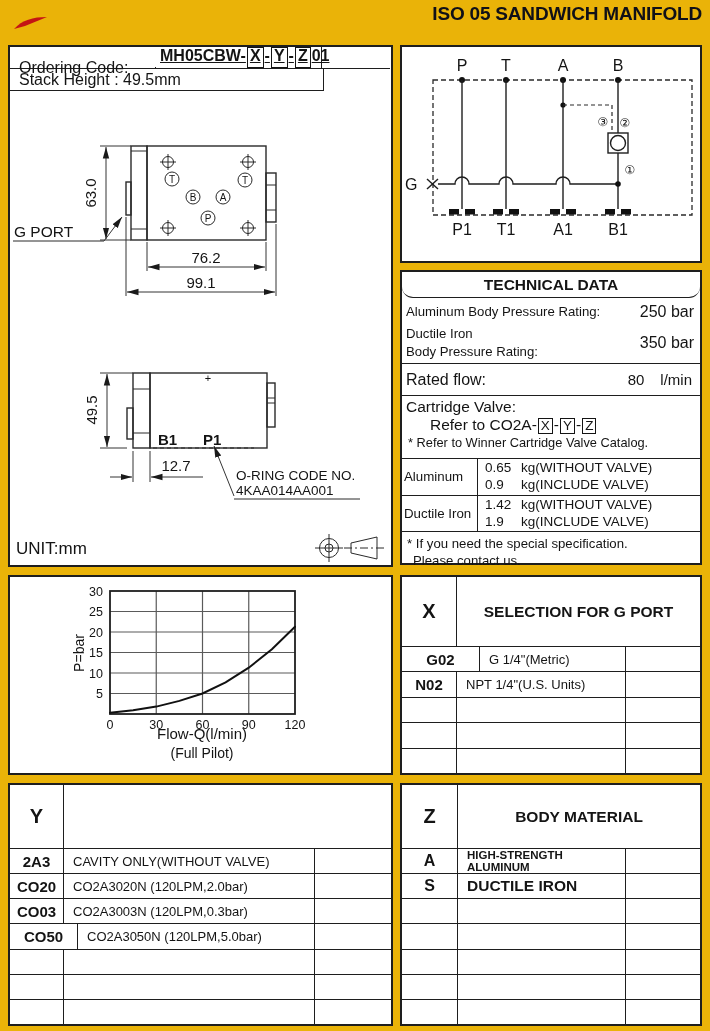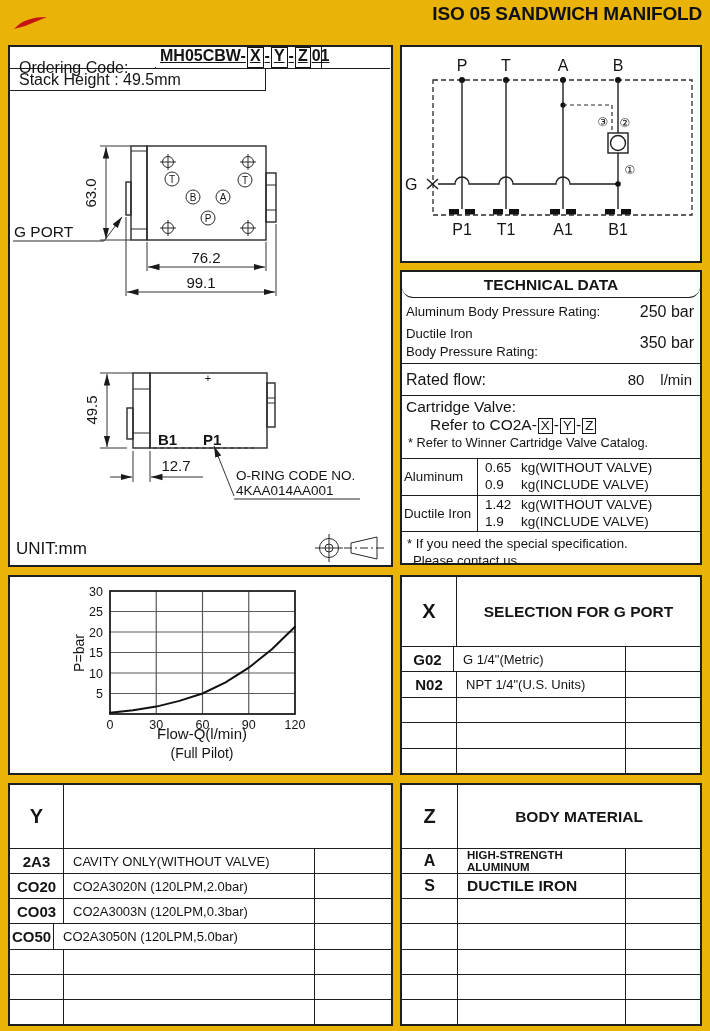--- a/index.html
+++ b/index.html
@@ -11,21 +11,21 @@
 
   
   .doc-title { position:absolute; top:3px; right:8px; font-size:19px; font-weight:bold; letter-spacing:-0.2px; color:#101018; }
   .logo { position:absolute; left:13px; top:16px; }
 
   
   .ord-row1 { position:absolute; left:10px; top:47px; width:380px; height:22px; display:flex; border-bottom:1.5px solid #1e1e1e; font-size:16px; }
   .ord-label { width:146px; border-right:1.5px solid #1e1e1e; padding-left:9px; display:flex; align-items:center;margin-top:20px; }
   .ord-value { width:166px; border-right:1.5px solid #1e1e1e; display:flex; padding-left:4px; font-weight:bold; white-space:nowrap;text-decoration:underline; }
   .ord-rest { flex:1; }
-  .ord-row2 { position:absolute; left:10px; top:69px; width:256px; height:22px; border-right:1.5px solid #1e1e1e; border-bottom:1.5px solid #1e1e1e; display:flex; align-items:center; padding-left:9px; font-size:16px; }
+  .ord-row2 { position:absolute; left:10px; top:69px; width:314px; height:22px; border-right:1.5px solid #1e1e1e; border-bottom:1.5px solid #1e1e1e; display:flex; align-items:center; padding-left:9px; font-size:16px; }
   .codebox { display:inline-block; border:1.6px solid #141414; padding:0 2px; margin:0 1px; line-height:1.05; font-weight:bold; }
   .codebox.sm { font-weight:normal; font-size:13.5px; border-width:1.3px; }
 
   
   svg text { font-family:"Liberation Sans",sans-serif; fill:#141414; }
   .dln { fill:none; stroke:#2a2a2a; stroke-width:1.4; }
   .thin { fill:none; stroke:#2a2a2a; stroke-width:1; }
   .ext, .dim { fill:none; stroke:#353535; stroke-width:1; }
   .dimtxt { font-size:15px; }
   .portltr { font-size:10px; }
@@ -358,21 +358,21 @@
     <text class="ax-label" x="194" y="164" text-anchor="middle">Flow-Q(l/min)</text>
     <text class="ax-label2" x="194" y="183" text-anchor="middle">(Full Pilot)</text>
   </svg>
 
   <div class="box sel-table" style="left:400px;top:575px;width:302px;height:200px;">
     <div class="sel-header" style="height:70px;">
       <div class="sel-code-h" style="width:55px;">X</div>
       <div class="sel-title">SELECTION FOR G PORT</div>
     </div>
     <div class="sel-row">
-      <div class="sel-code" style="width:52px;">G02</div>
+      <div class="sel-code" style="width:78px;">G02</div>
       <div class="sel-desc">G 1/4"(Metric)</div>
       <div class="sel-extra" style="width:74px;"></div>
     </div>
     <div class="sel-row">
       <div class="sel-code" style="width:55px;">N02</div>
       <div class="sel-desc">NPT 1/4"(U.S. Units)</div>
       <div class="sel-extra" style="width:74px;"></div>
     </div>
     <div class="sel-row">
         <div class="sel-code" style="width:55px;"></div>
@@ -404,21 +404,21 @@
       <div class="sel-code" style="width:54px;">CO20</div>
       <div class="sel-desc">CO2A3020N (120LPM,2.0bar)</div>
       <div class="sel-extra" style="width:76px;"></div>
     </div>
     <div class="sel-row">
       <div class="sel-code" style="width:54px;">CO03</div>
       <div class="sel-desc">CO2A3003N (120LPM,0.3bar)</div>
       <div class="sel-extra" style="width:76px;"></div>
     </div>
     <div class="sel-row">
-      <div class="sel-code" style="width:44px;">CO50</div>
+      <div class="sel-code" style="width:68px;">CO50</div>
       <div class="sel-desc">CO2A3050N (120LPM,5.0bar)</div>
       <div class="sel-extra" style="width:76px;"></div>
     </div>
     <div class="sel-row">
         <div class="sel-code" style="width:54px;"></div>
         <div class="sel-desc"></div>
         <div class="sel-extra" style="width:76px;"></div>
       </div>
     <div class="sel-row">
         <div class="sel-code" style="width:54px;"></div>

